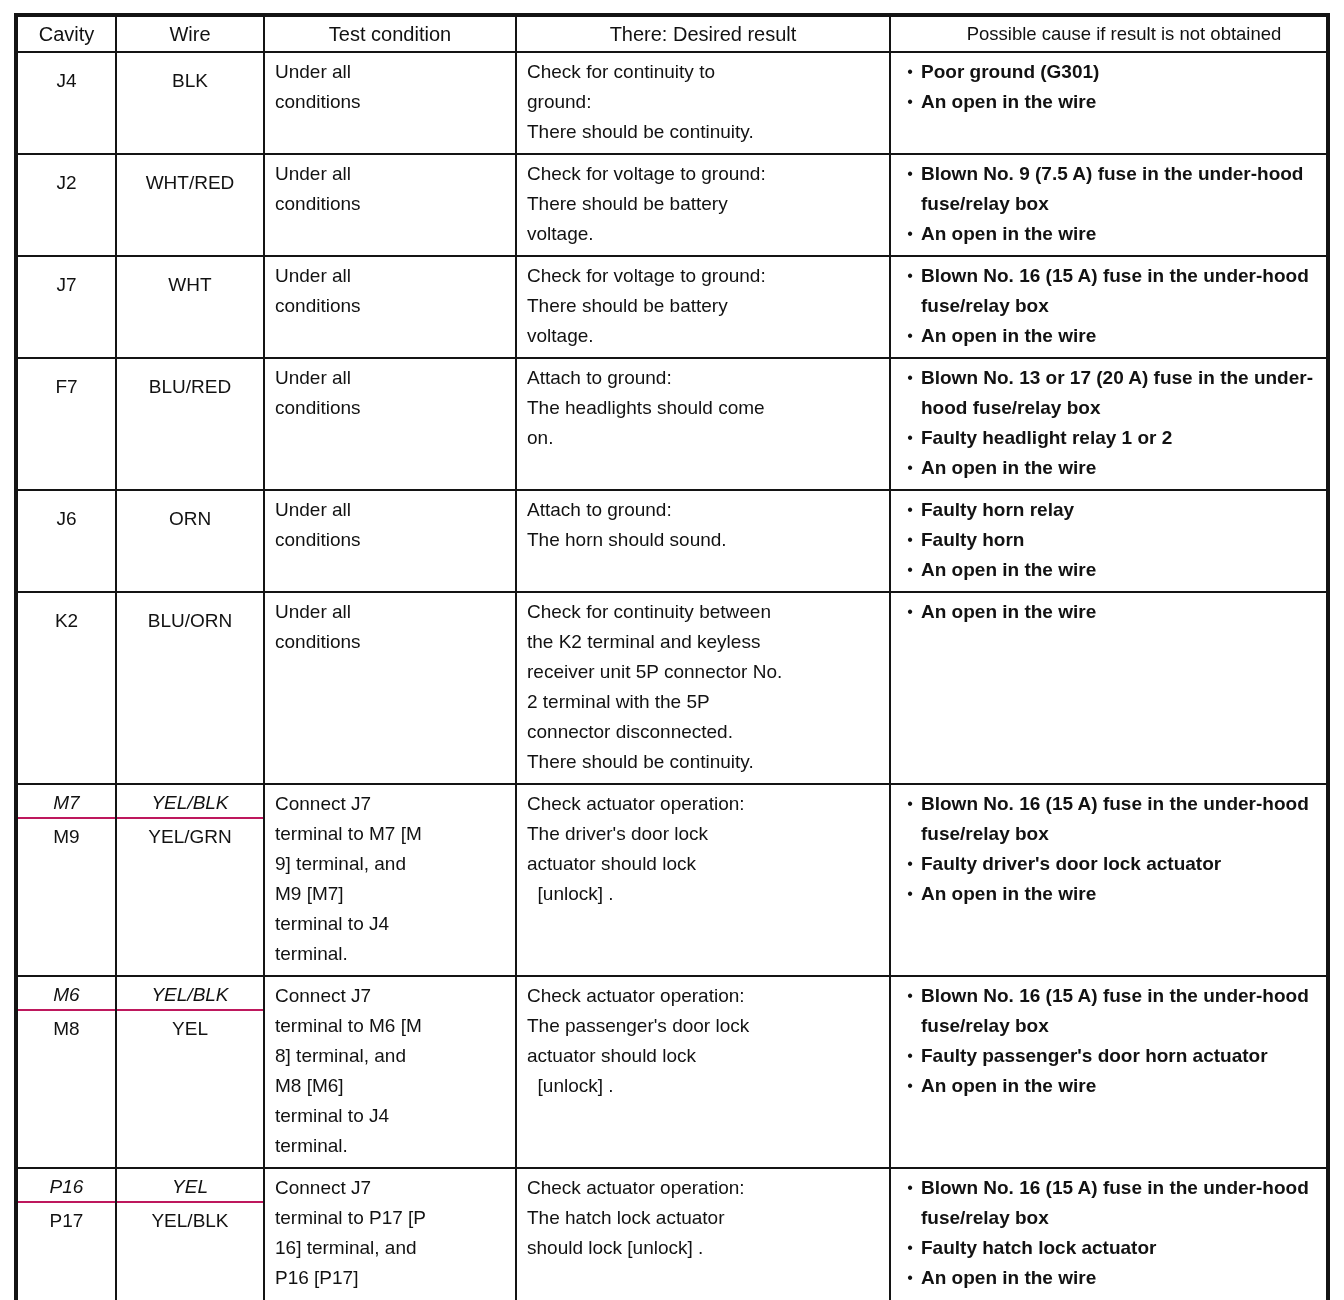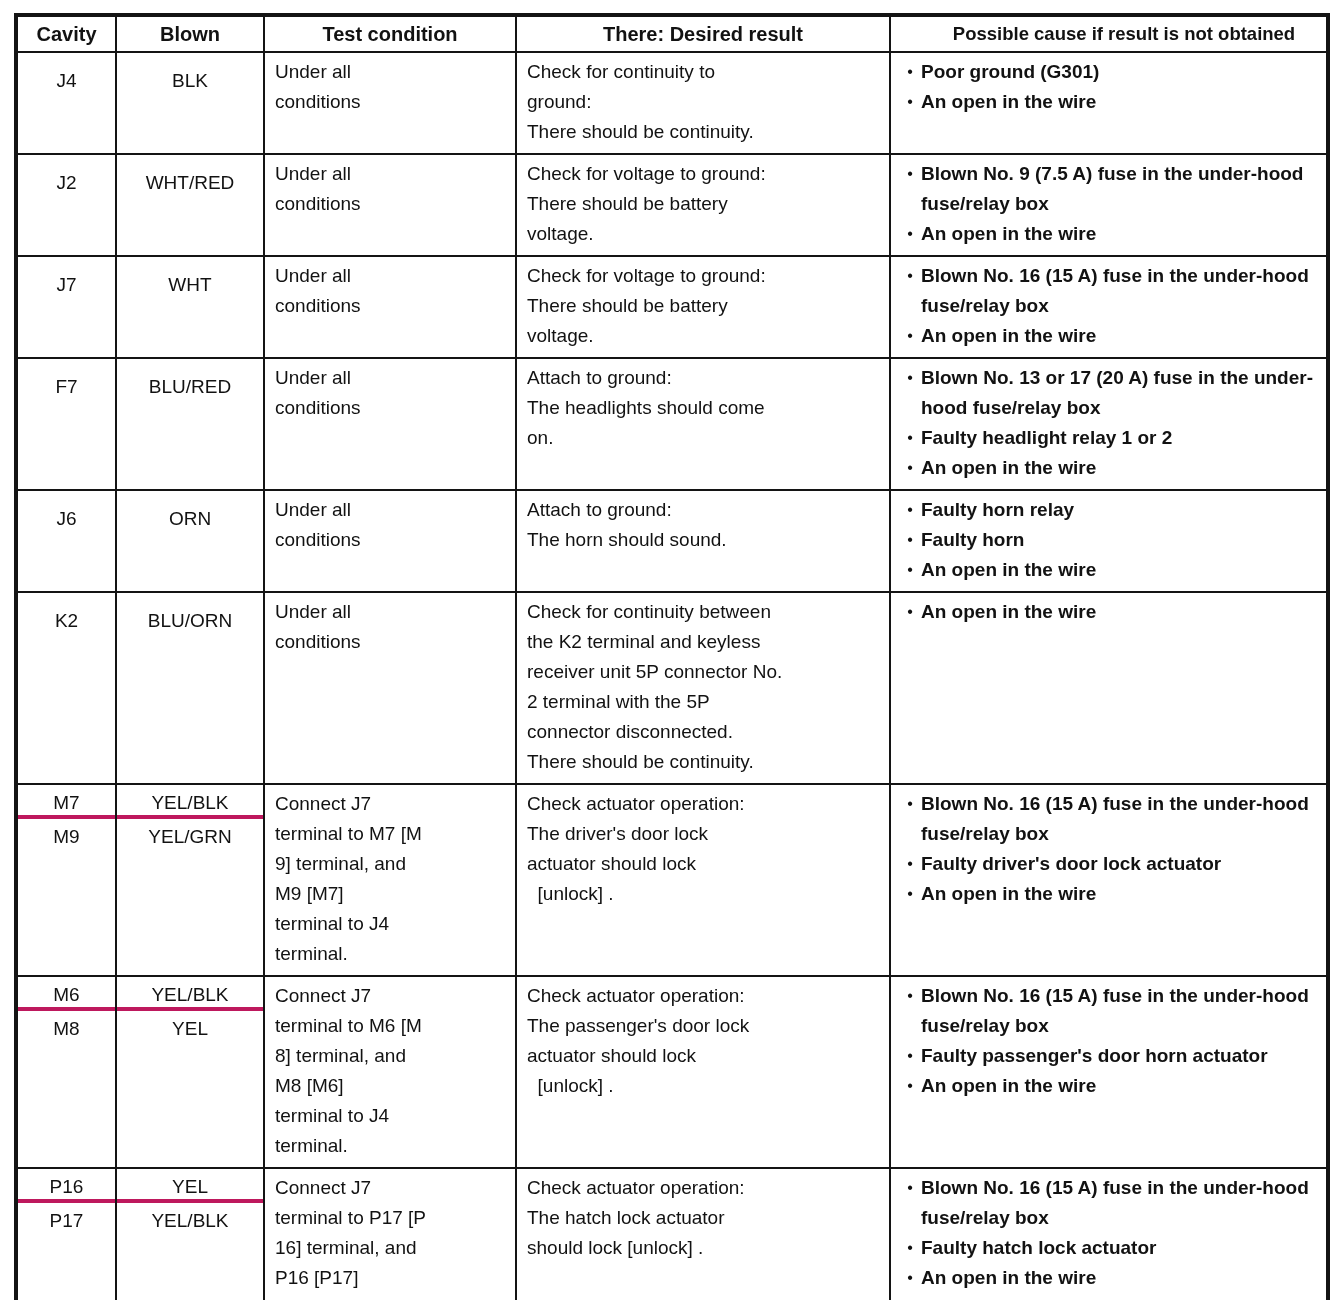--- a/index.html
+++ b/index.html
@@ -22,21 +22,21 @@
     width: 1316px;
     border: 4px solid #141414;
     background: #ffffff;
   }
   table.spec th, table.spec td {
     border: 2px solid #141414;
     vertical-align: top;
     box-sizing: border-box;
   }
   th.hdr {
-    font-weight: bold;
+    font-weight: normal;
     font-size: 20px;
     text-align: center;
     padding: 4px 4px;
     line-height: 26px;
     white-space: nowrap;
     overflow: hidden;
   }
   th.hdr.hdr-cause { font-size: 18.5px; padding-left: 35px; }
   td.cell {
     font-size: 19px;
@@ -50,21 +50,22 @@
     padding: 0;
     font-size: 19px;
     line-height: 30px;
   }
   .subcell {
     padding: 3px 4px 1px 4px;
     height: 34px;
     box-sizing: border-box;
   }
   .subcell-top {
-    border-bottom: 4px solid #be185d;
+    border-bottom: 2px solid #be185d;
+    font-style: italic;
   }
   .subcell-single {
     padding: 13px 4px;
   }
   td.cause-cell {
     font-size: 19px;
     line-height: 30px;
     padding: 4px 8px 6px 8px;
   }
   .cause {
@@ -89,21 +90,21 @@
     <colgroup>
       <col style="width:100px">
       <col style="width:148px">
       <col style="width:252px">
       <col style="width:374px">
       <col>
     </colgroup>
     <thead>
       <tr>
         <th class="hdr">Cavity</th>
-        <th class="hdr">Blown</th>
+        <th class="hdr">Wire</th>
         <th class="hdr">Test condition</th>
         <th class="hdr">There: Desired result</th>
         <th class="hdr hdr-cause">Possible cause if result is not obtained</th>
       </tr>
     </thead>
     <tbody>
         <tr>
           <td class="cell-center">
             <div class="subcell-single">J4</div>
           </td>

